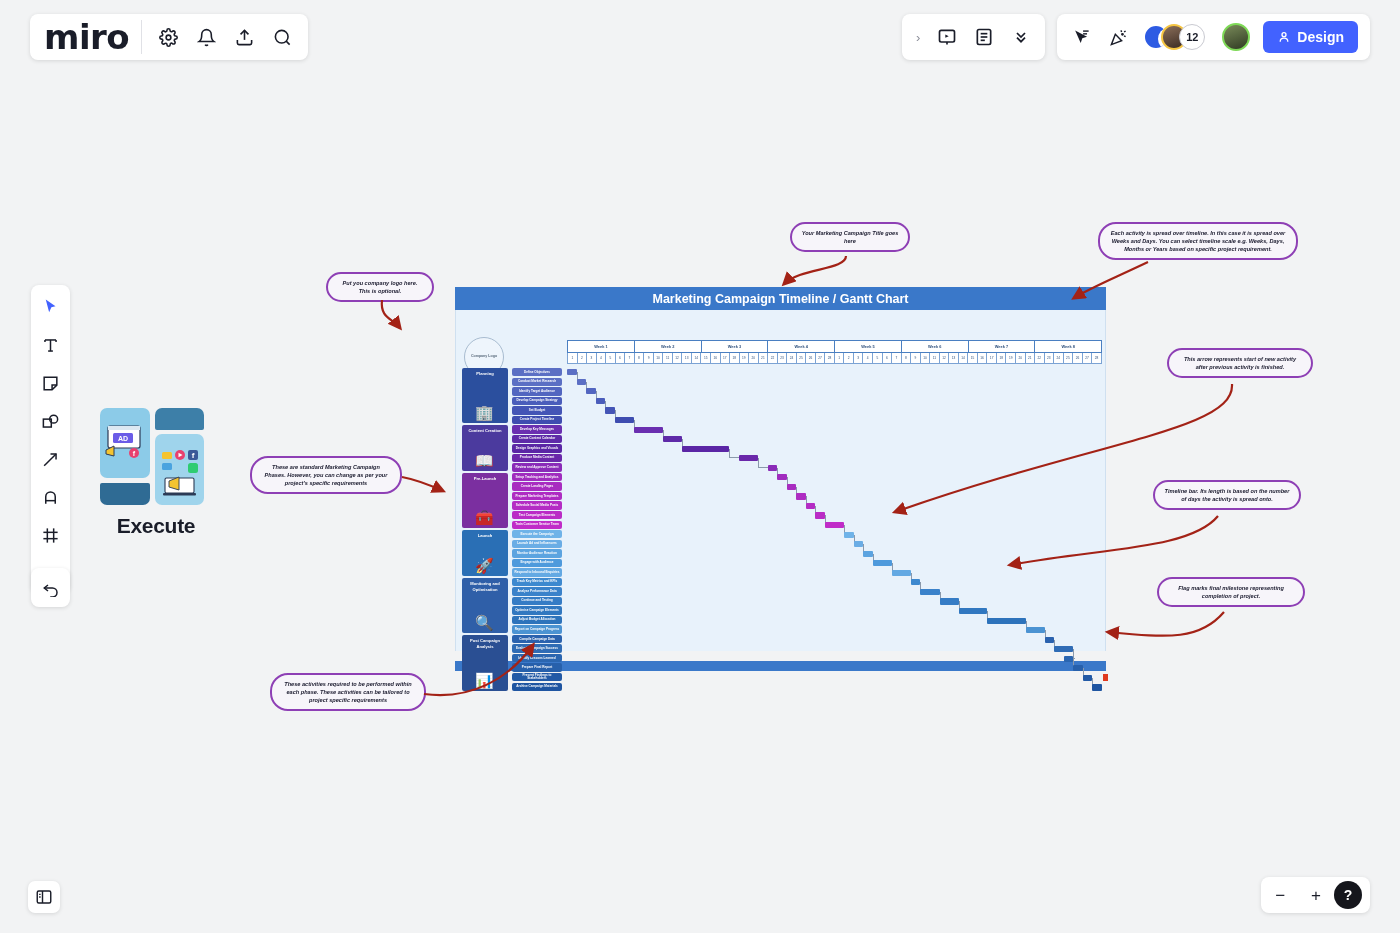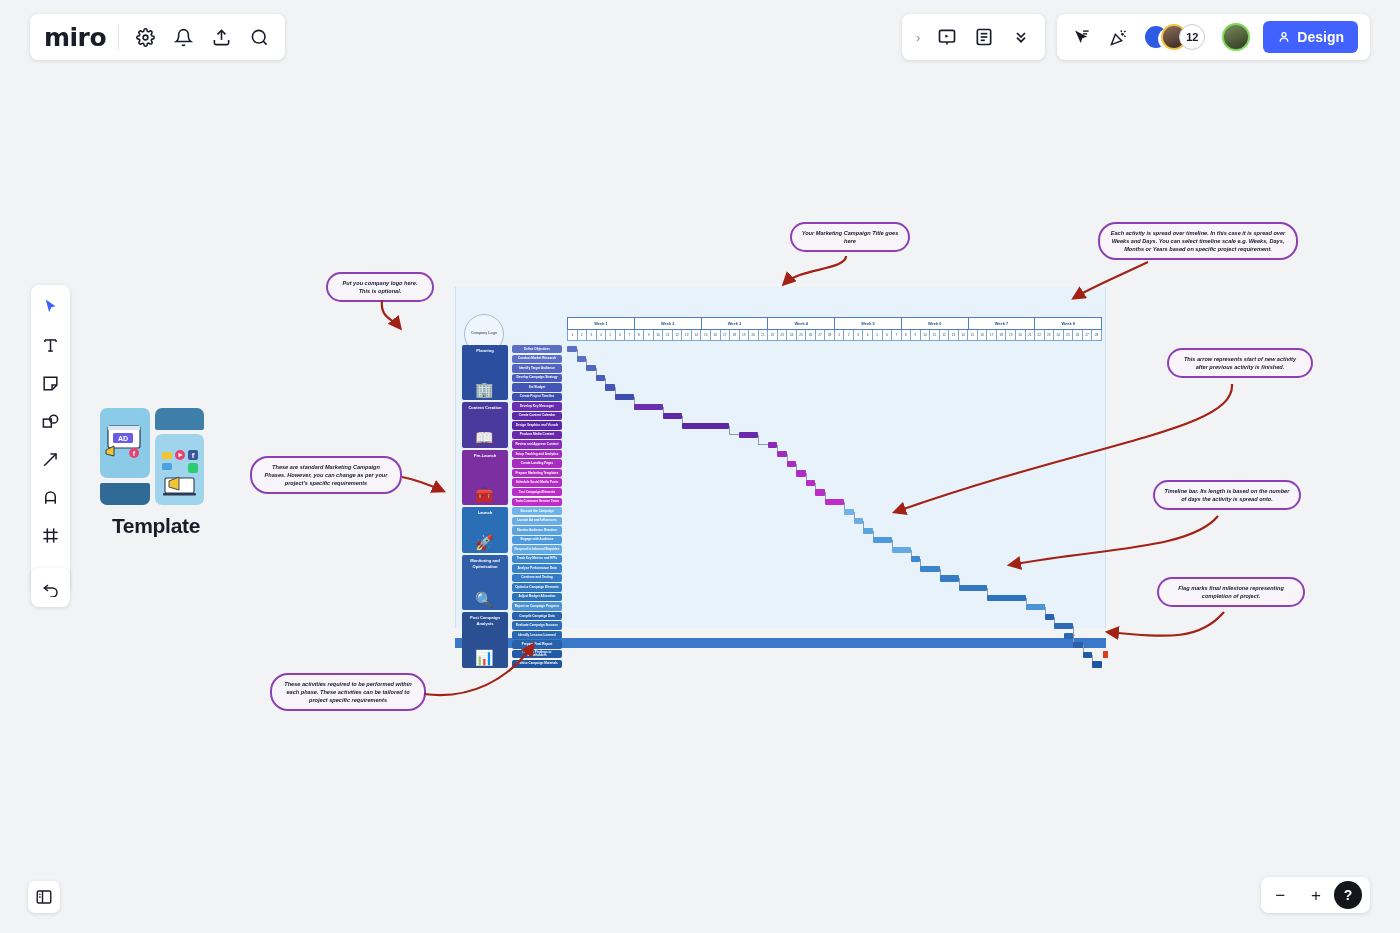--- a/index.html
+++ b/index.html
@@ -12,21 +12,21 @@
   }
 
   
   .top-left-bar {
     position: absolute; left: 30px; top: 14px;
     height: 46px; background: #fff; border-radius: 8px;
     box-shadow: 0 1px 4px rgba(0,0,0,.12);
     display: flex; align-items: center; padding: 0 14px; gap: 14px;
   }
   .miro-logo {
-    font-size: 25px; font-weight: 700; color: #1a1d29;
+    font-size: 34px; font-weight: 700; color: #1a1d29;
     letter-spacing: -.5px; font-family: "DejaVu Sans", sans-serif;
     padding-right: 12px; border-right: 1px solid #e0e1e6;
     line-height: 1;
   }
   .tl-icon { width: 24px; height: 24px; display: flex; align-items: center; justify-content: center; color: #1a1d29; cursor: pointer; }
   .tl-icon svg { display: block; }
 
   
   .top-right-wrap { position: absolute; right: 30px; top: 14px; display: flex; gap: 12px; align-items: center; }
   .tr-group {
@@ -339,24 +339,25 @@
         <rect x="33" y="16" width="10" height="10" rx="2" fill="#3b5998"></rect>
         <text x="38" y="24" font-size="8" fill="#fff" font-weight="bold" text-anchor="middle" font-family="Liberation Sans, sans-serif">f</text>
         <rect x="7" y="29" width="10" height="7" rx="1.5" fill="#4aa3df"></rect>
         <rect x="33" y="29" width="10" height="10" rx="2.5" fill="#2ecc71"></rect>
         <rect x="10" y="44" width="29" height="15" rx="1.5" fill="#fff" stroke="#2b3a55" stroke-width="1.1"></rect>
         <path d="M14 47 L24 43 L24 56 L14 53 Z" fill="#f4c430" stroke="#2b3a55" stroke-width=".9"></path>
         <rect x="8" y="59" width="33" height="2.6" rx="1" fill="#2b3a55"></rect>
       </svg>
     </div>
   </div>
-  <div class="tc-label">Template</div>
+  <div class="tc-label">Execute</div>
 </div>
 
 <div class="gantt">
+  <div class="gantt-title">Marketing Campaign Timeline / Gantt Chart</div>
   <div class="gantt-body">
     <div class="company-logo">
       <span>Company Logo</span>
     </div>
     <div class="tl-header">
       <div class="tl-weeks" id="weeks-row">
           <div class="tl-week">Week 1</div>
           <div class="tl-week">Week 2</div>
           <div class="tl-week">Week 3</div>
           <div class="tl-week">Week 4</div>

